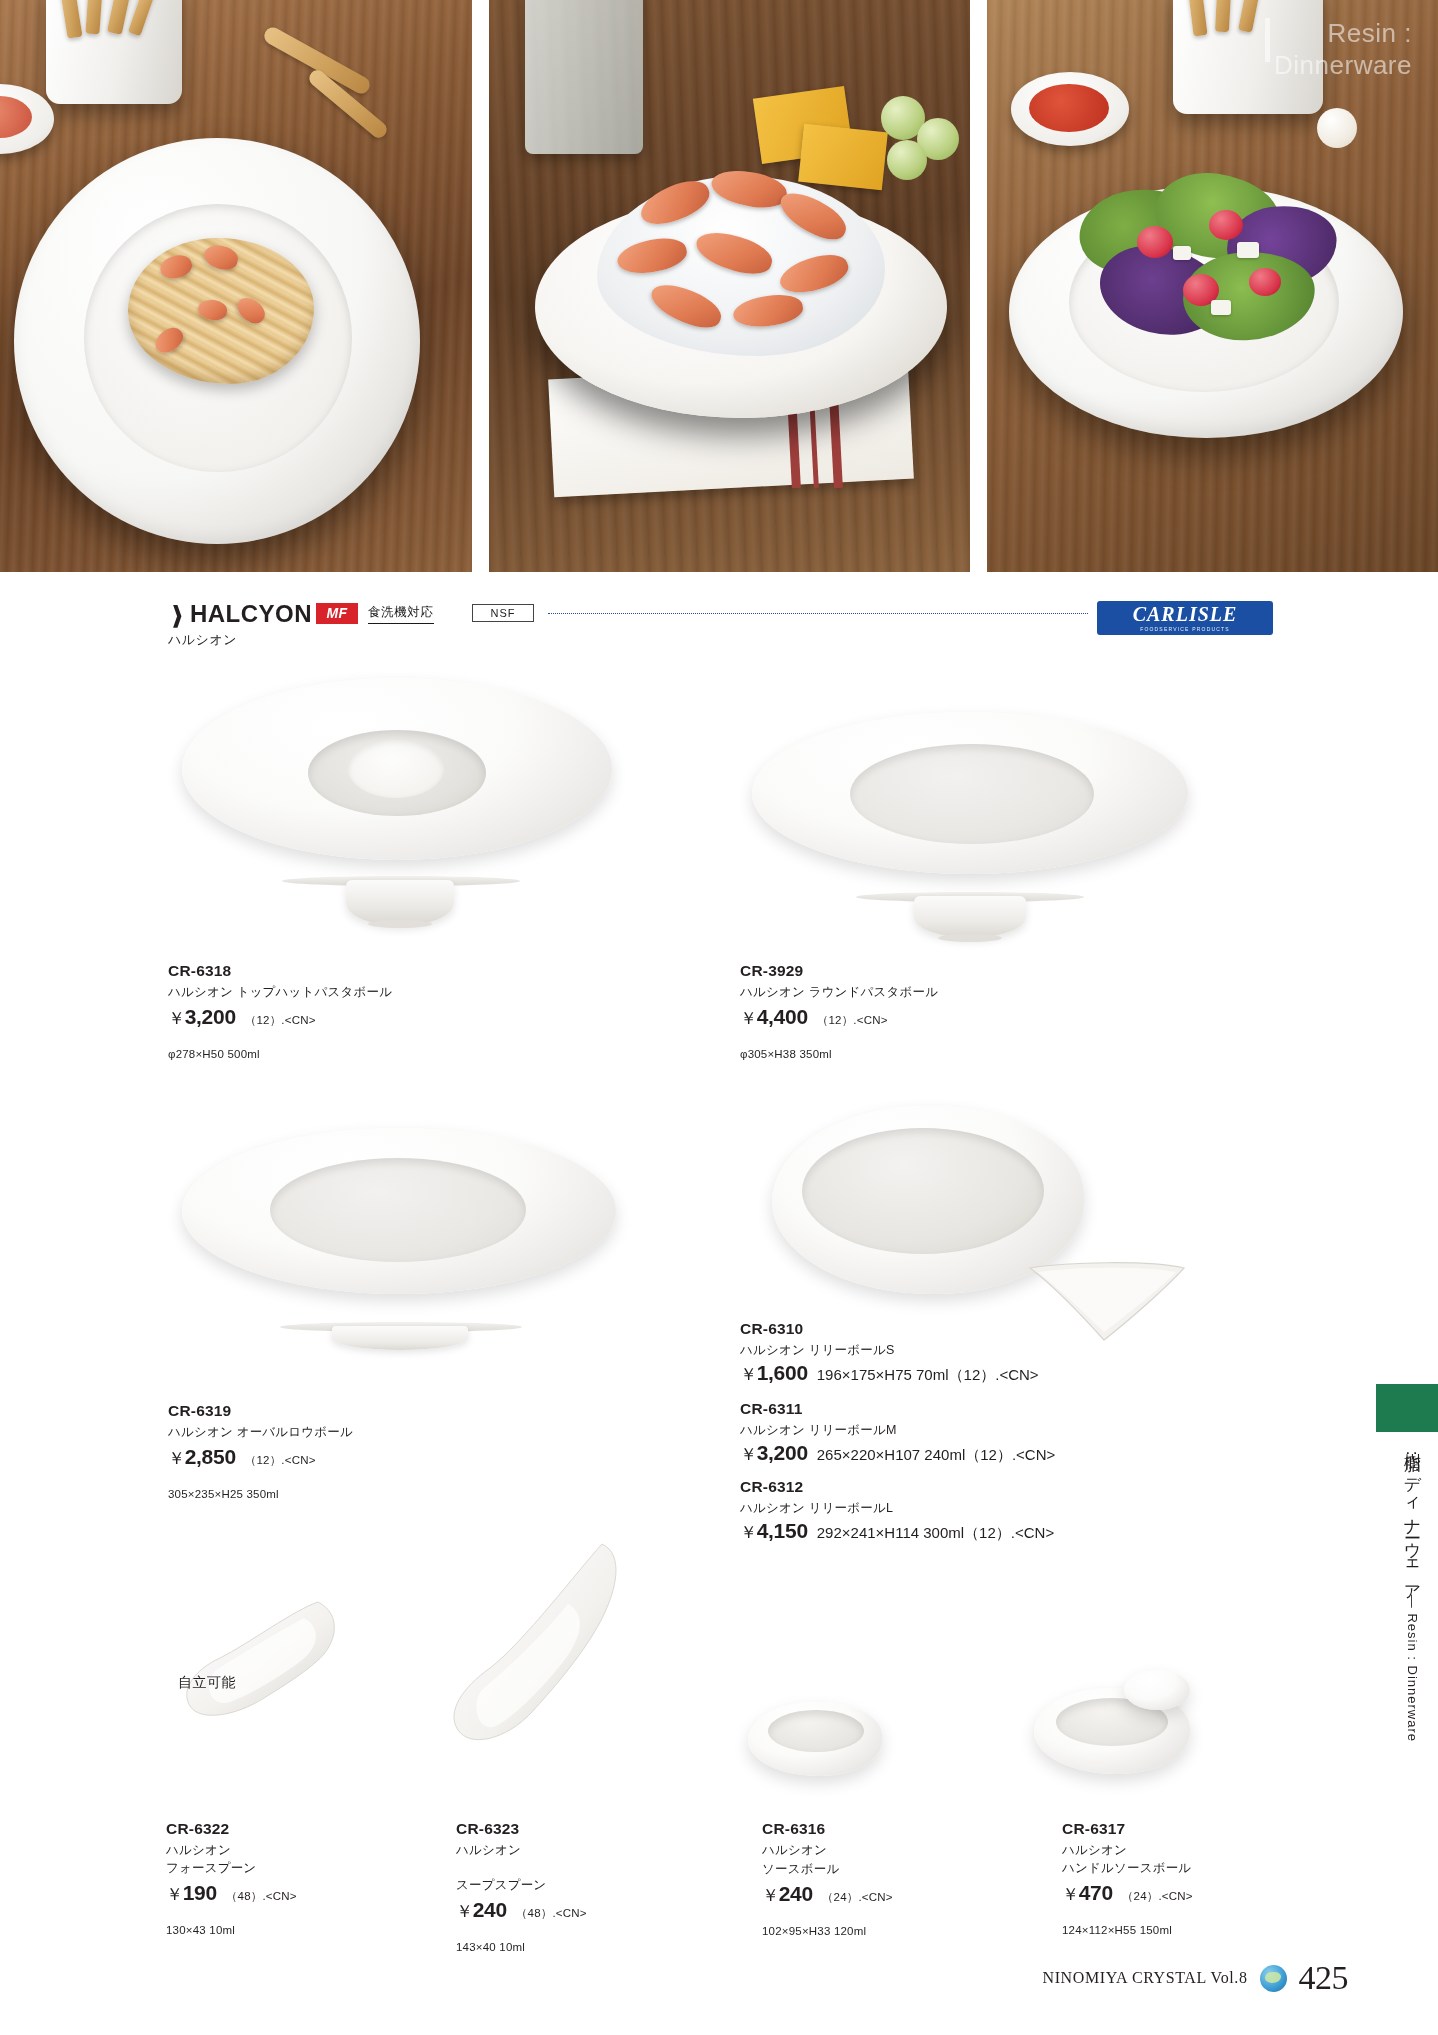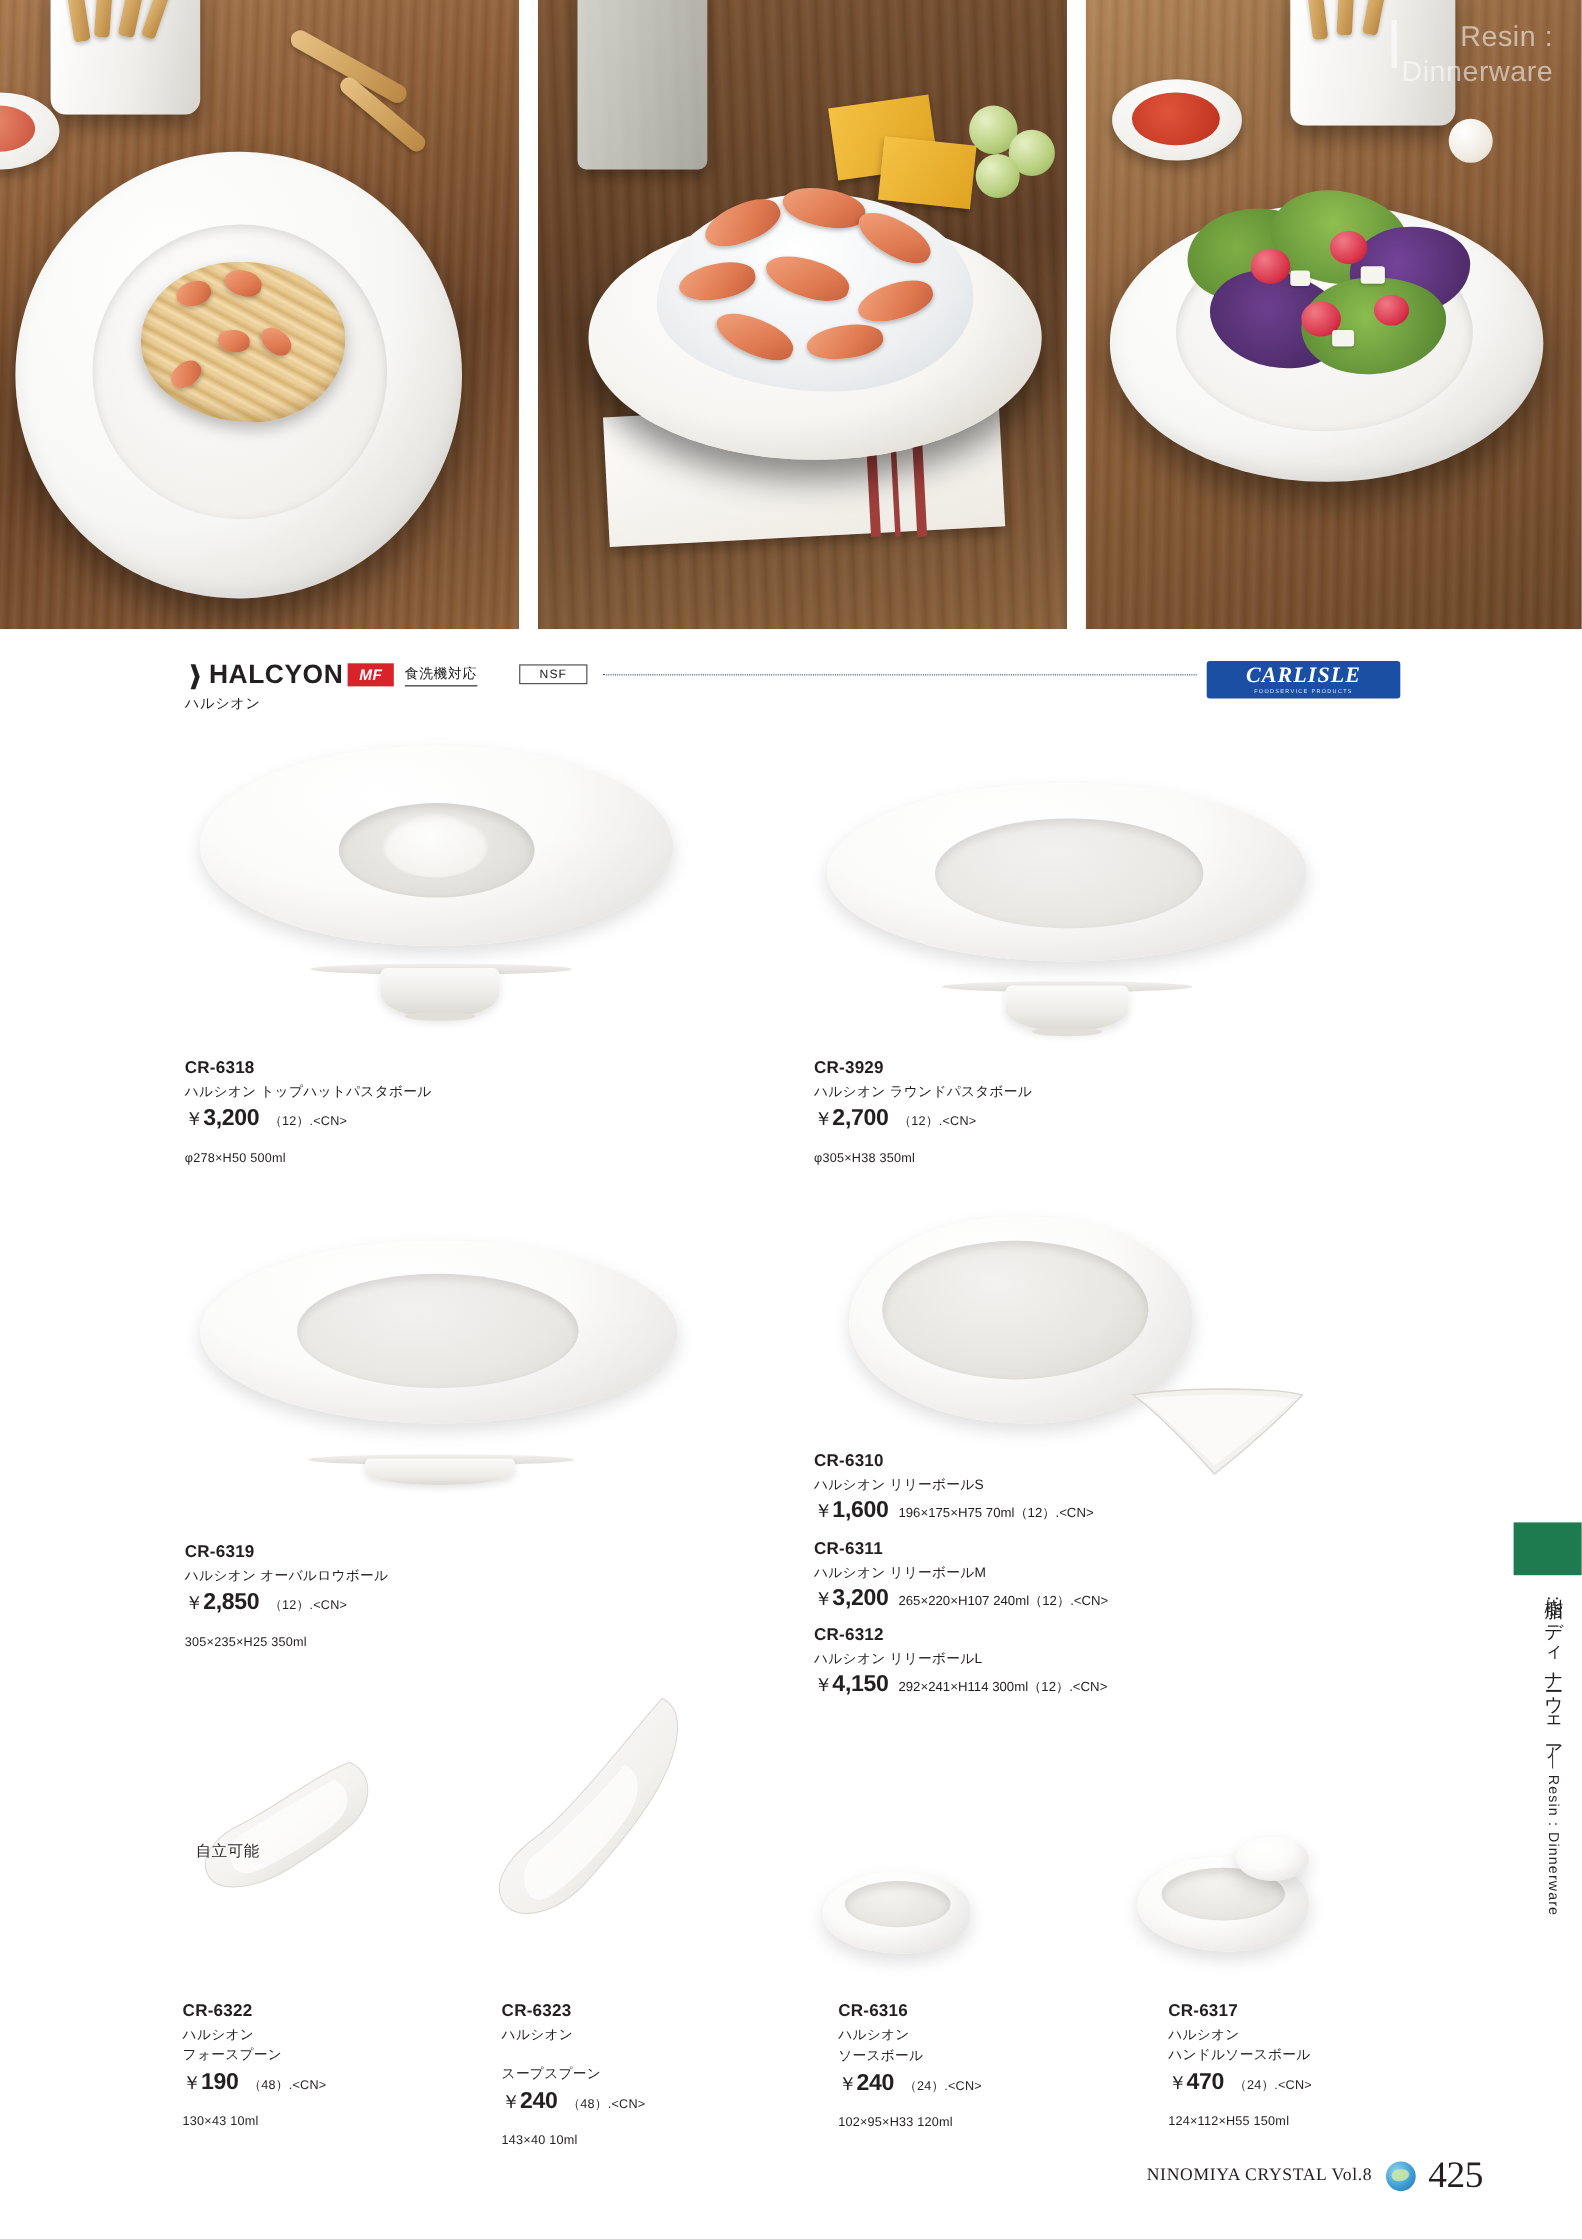--- a/index.html
+++ b/index.html
@@ -311,21 +311,21 @@
     color: #231f20;
     letter-spacing: 0.2px;
   }
   .p-inline {
     margin-top: 2px;
     display: flex;
     align-items: baseline;
   }
   .p-inline .p-price { font-size: 21px; }
   .p-inline .p-meta {
-    font-size: 12px;
+    font-size: 15px;
     margin-left: 9px;
   }
 
   
   .dish {
     position: absolute;
   }
   .dish-top {
     position: absolute;
     border-radius: 50%;
@@ -604,21 +604,21 @@
     <div class="p-price"><span class="yen">￥</span><span>3,200</span></div>
     <div class="p-qty">（12）.&lt;CN&gt;</div>
   </div>
   <div class="p-dim">φ278×H50  500ml</div>
 </div>
 
 <div class="product" style="left:740px; top:962px; width:380px;">
   <div class="p-code">CR-3929</div>
   <div class="p-name">ハルシオン ラウンドパスタボール</div>
   <div class="p-price-row">
-    <div class="p-price"><span class="yen">￥</span><span>2,700</span></div>
+    <div class="p-price"><span class="yen">￥</span><span>4,400</span></div>
     <div class="p-qty">（12）.&lt;CN&gt;</div>
   </div>
   <div class="p-dim">φ305×H38  350ml</div>
 </div>
 
 <div class="product" style="left:168px; top:1402px; width:380px;">
   <div class="p-code">CR-6319</div>
   <div class="p-name">ハルシオン オーバルロウボール</div>
   <div class="p-price-row">
     <div class="p-price"><span class="yen">￥</span><span>2,850</span></div>

